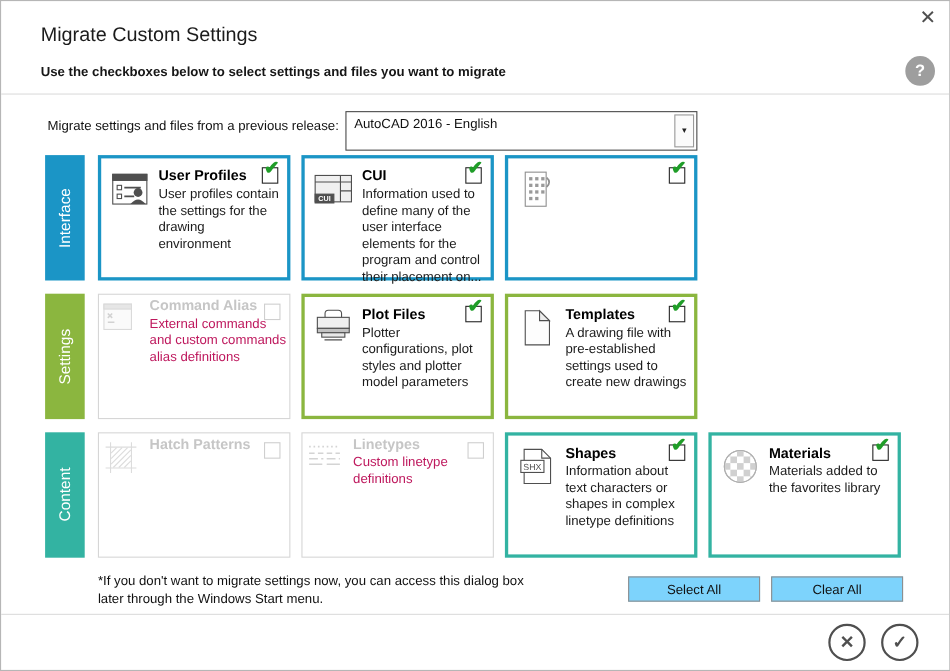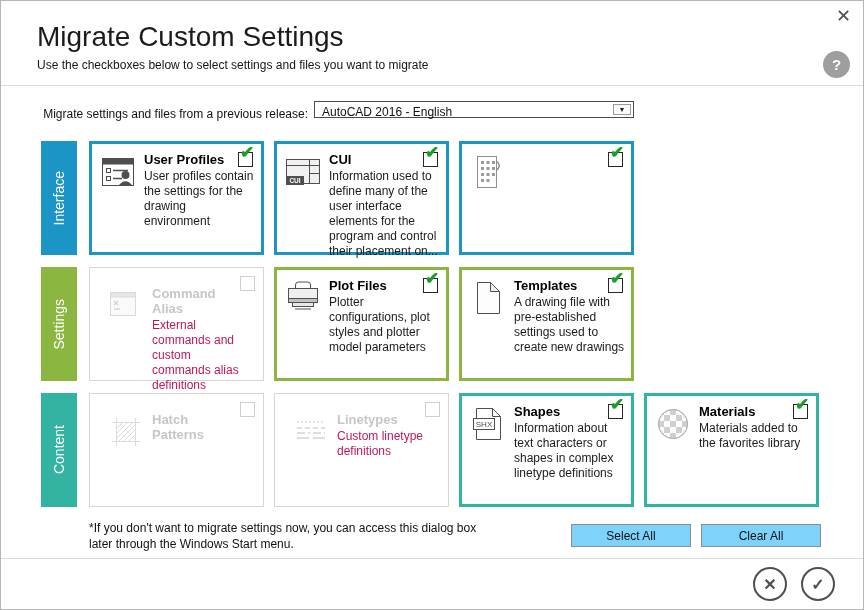--- a/index.html
+++ b/index.html
@@ -1,34 +1,34 @@
 <!DOCTYPE html>
 <html><head>
 <meta charset="utf-8">
 <style>
   html,body{margin:0;padding:0;background:#fff;}
   #dialog{position:relative;width:864px;height:610px;background:#fff;border:1px solid #b6b6b6;
     box-sizing:border-box;font-family:"Liberation Sans",sans-serif;overflow:hidden;}
-  .title{position:absolute;left:36px;top:20px;font-size:28px;font-weight:400;color:#1b1b1b;}
-  .subtitle{position:absolute;left:36px;top:57px;font-size:12px;font-weight:400;color:#161616;}
+  .title{position:absolute;left:36px;top:20px;font-size:18px;font-weight:400;color:#1b1b1b;}
+  .subtitle{position:absolute;left:36px;top:57px;font-size:12px;font-weight:700;color:#161616;}
   .close{position:absolute;top:6px;right:12px;font-size:18px;color:#4f4f4f;line-height:1;}
   .help{position:absolute;top:50px;right:13px;width:27px;height:27px;border-radius:50%;background:#9e9e9e;
     color:#fff;font-size:15px;font-weight:bold;display:flex;align-items:center;justify-content:center;}
   .sep{position:absolute;left:0;right:0;height:1px;background:#dcdcdc;}
   .combo-label{position:absolute;left:0;top:106px;width:307px;text-align:right;font-size:12px;color:#111;}
-  .combo{position:absolute;left:313px;top:100px;width:320px;height:17px;border:1px solid #4a4a4a;
+  .combo{position:absolute;left:313px;top:100px;width:320px;height:36px;border:1px solid #4a4a4a;
     background:#fff;box-sizing:border-box;}
   .combo-value{position:absolute;left:7px;top:0;line-height:20px;font-size:12px;color:#111;}
   .combo-arrow{position:absolute;top:2px;right:2px;bottom:2px;width:18px;border:1px solid #999;
     background:#fbfbfb;font-size:7px;color:#222;display:flex;align-items:center;justify-content:center;box-sizing:border-box;}
   .catbar{position:absolute;left:40px;width:36px;height:114px;display:flex;align-items:center;justify-content:center;}
   .vlabel{writing-mode:vertical-rl;transform:rotate(180deg);font-size:14px;color:#fff;}
   .card{position:absolute;width:175px;height:114px;background:#fff;border:3px solid #1b95c6;
     box-sizing:border-box;display:flex;align-items:flex-start;padding:6px;}
-  .card.dis{border-width:1px;padding:16px;justify-content:space-between;}
+  .card.dis{border-width:1px;padding:0;justify-content:space-between;}
   .cicon{flex:none;width:40px;height:40px;margin:2px 6px 0 0;}
   .cbody{display:block;flex:1;padding-top:2px;min-width:0;}
   .ctitle{display:block;font-size:13px;font-weight:bold;color:#000000;margin:0 20px 2px 0;}
   .cdesc{display:block;font-size:12px;line-height:15px;color:#1b1b1b;}
   .card.dis .ctitle{color:#c6c6c6;}
   .card.dis .cdesc{color:#be185d;}
   .chk{position:absolute;top:8px;right:8px;width:13px;height:13px;border:1px solid #262626;background:#fff;}
   .card.dis .chk{border-color:#cfcfcf;}
   .tick{display:none;position:absolute;left:1px;top:-9px;font-size:17px;font-weight:bold;color:#1f9d28;line-height:1;}
   .chk.on .tick{display:block;}

